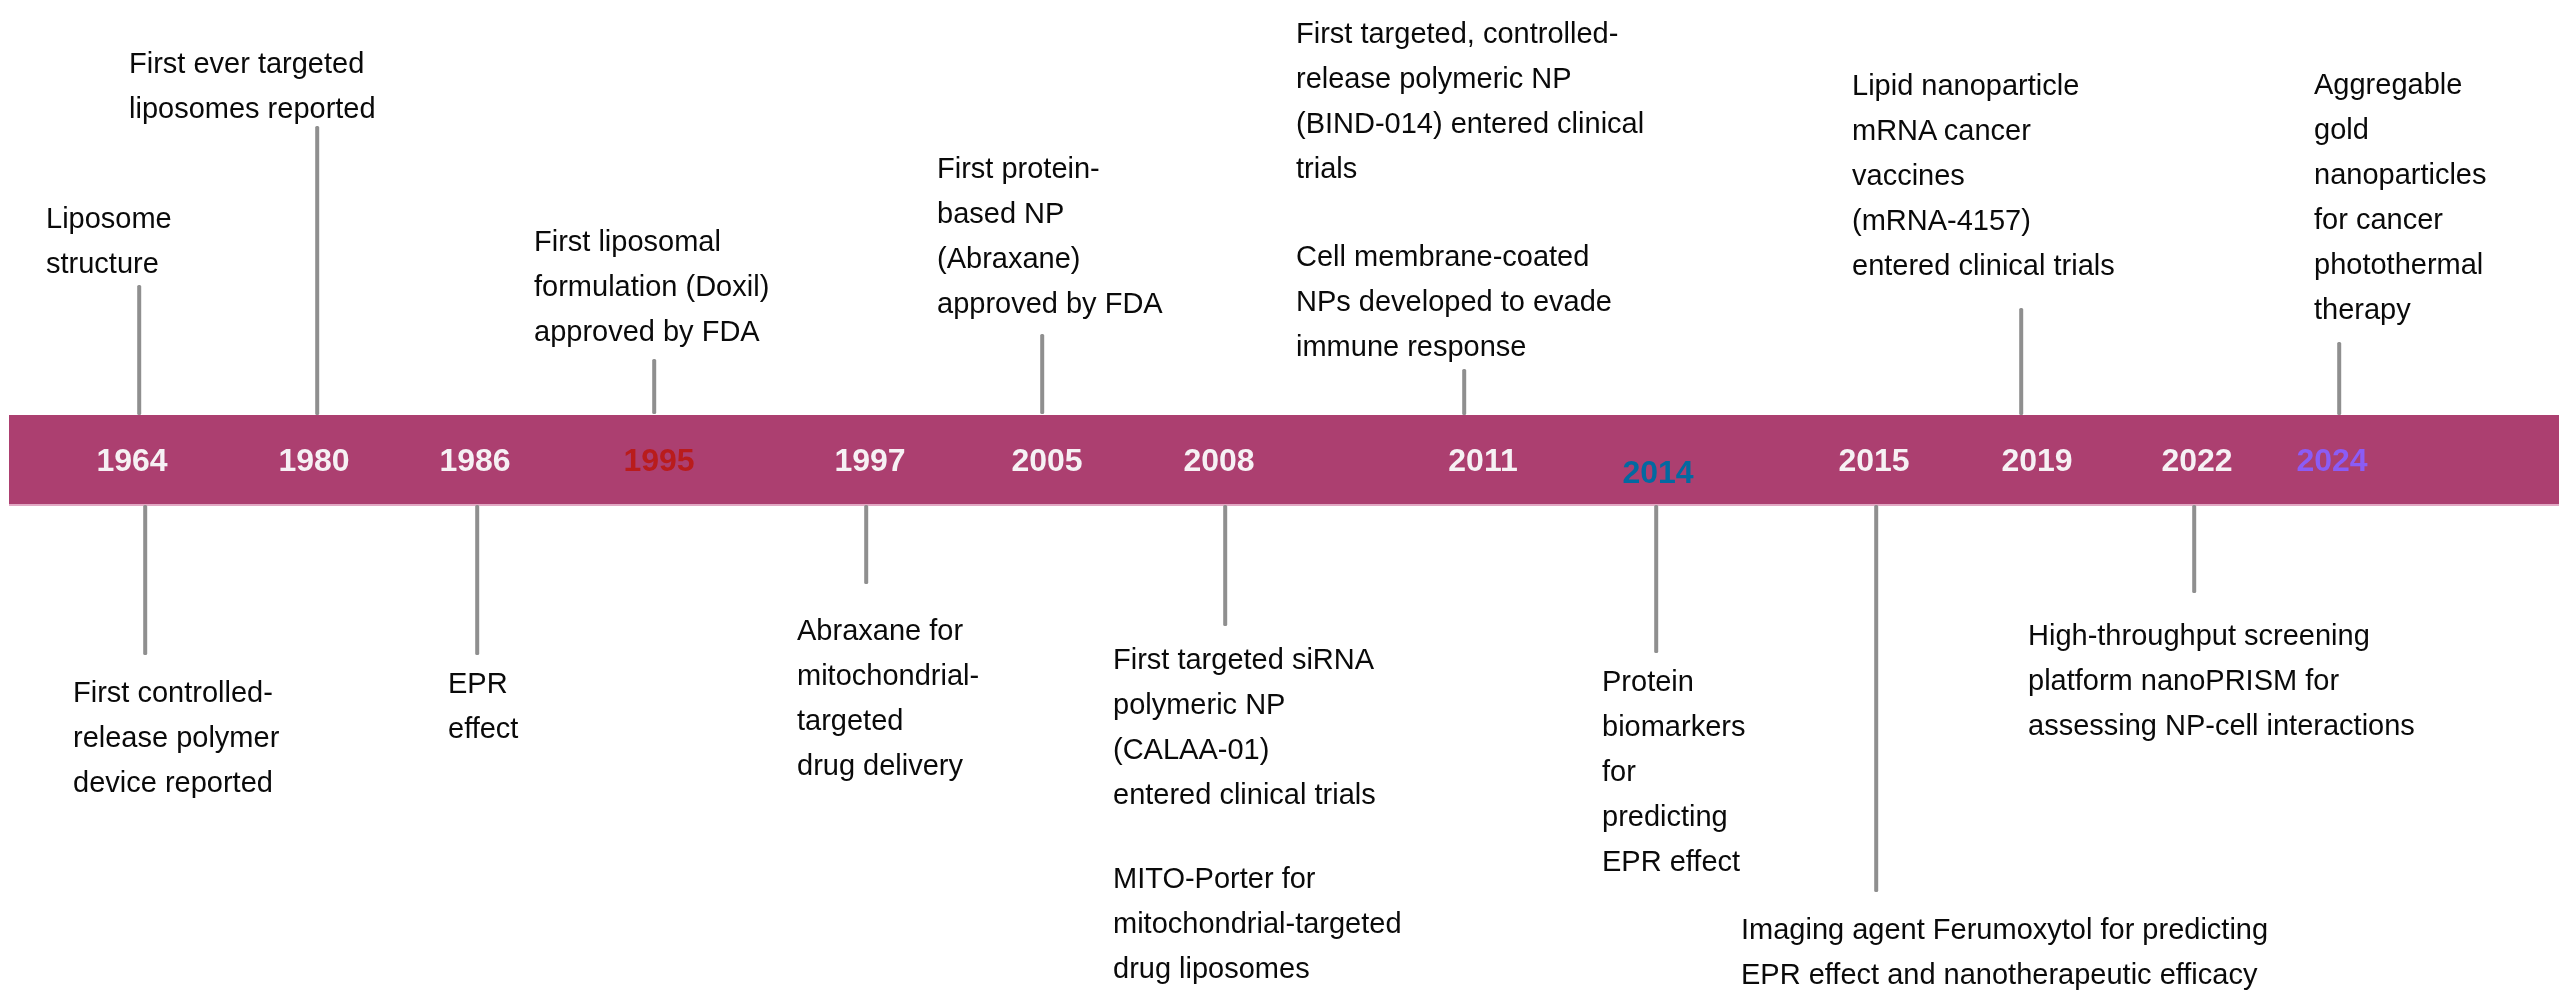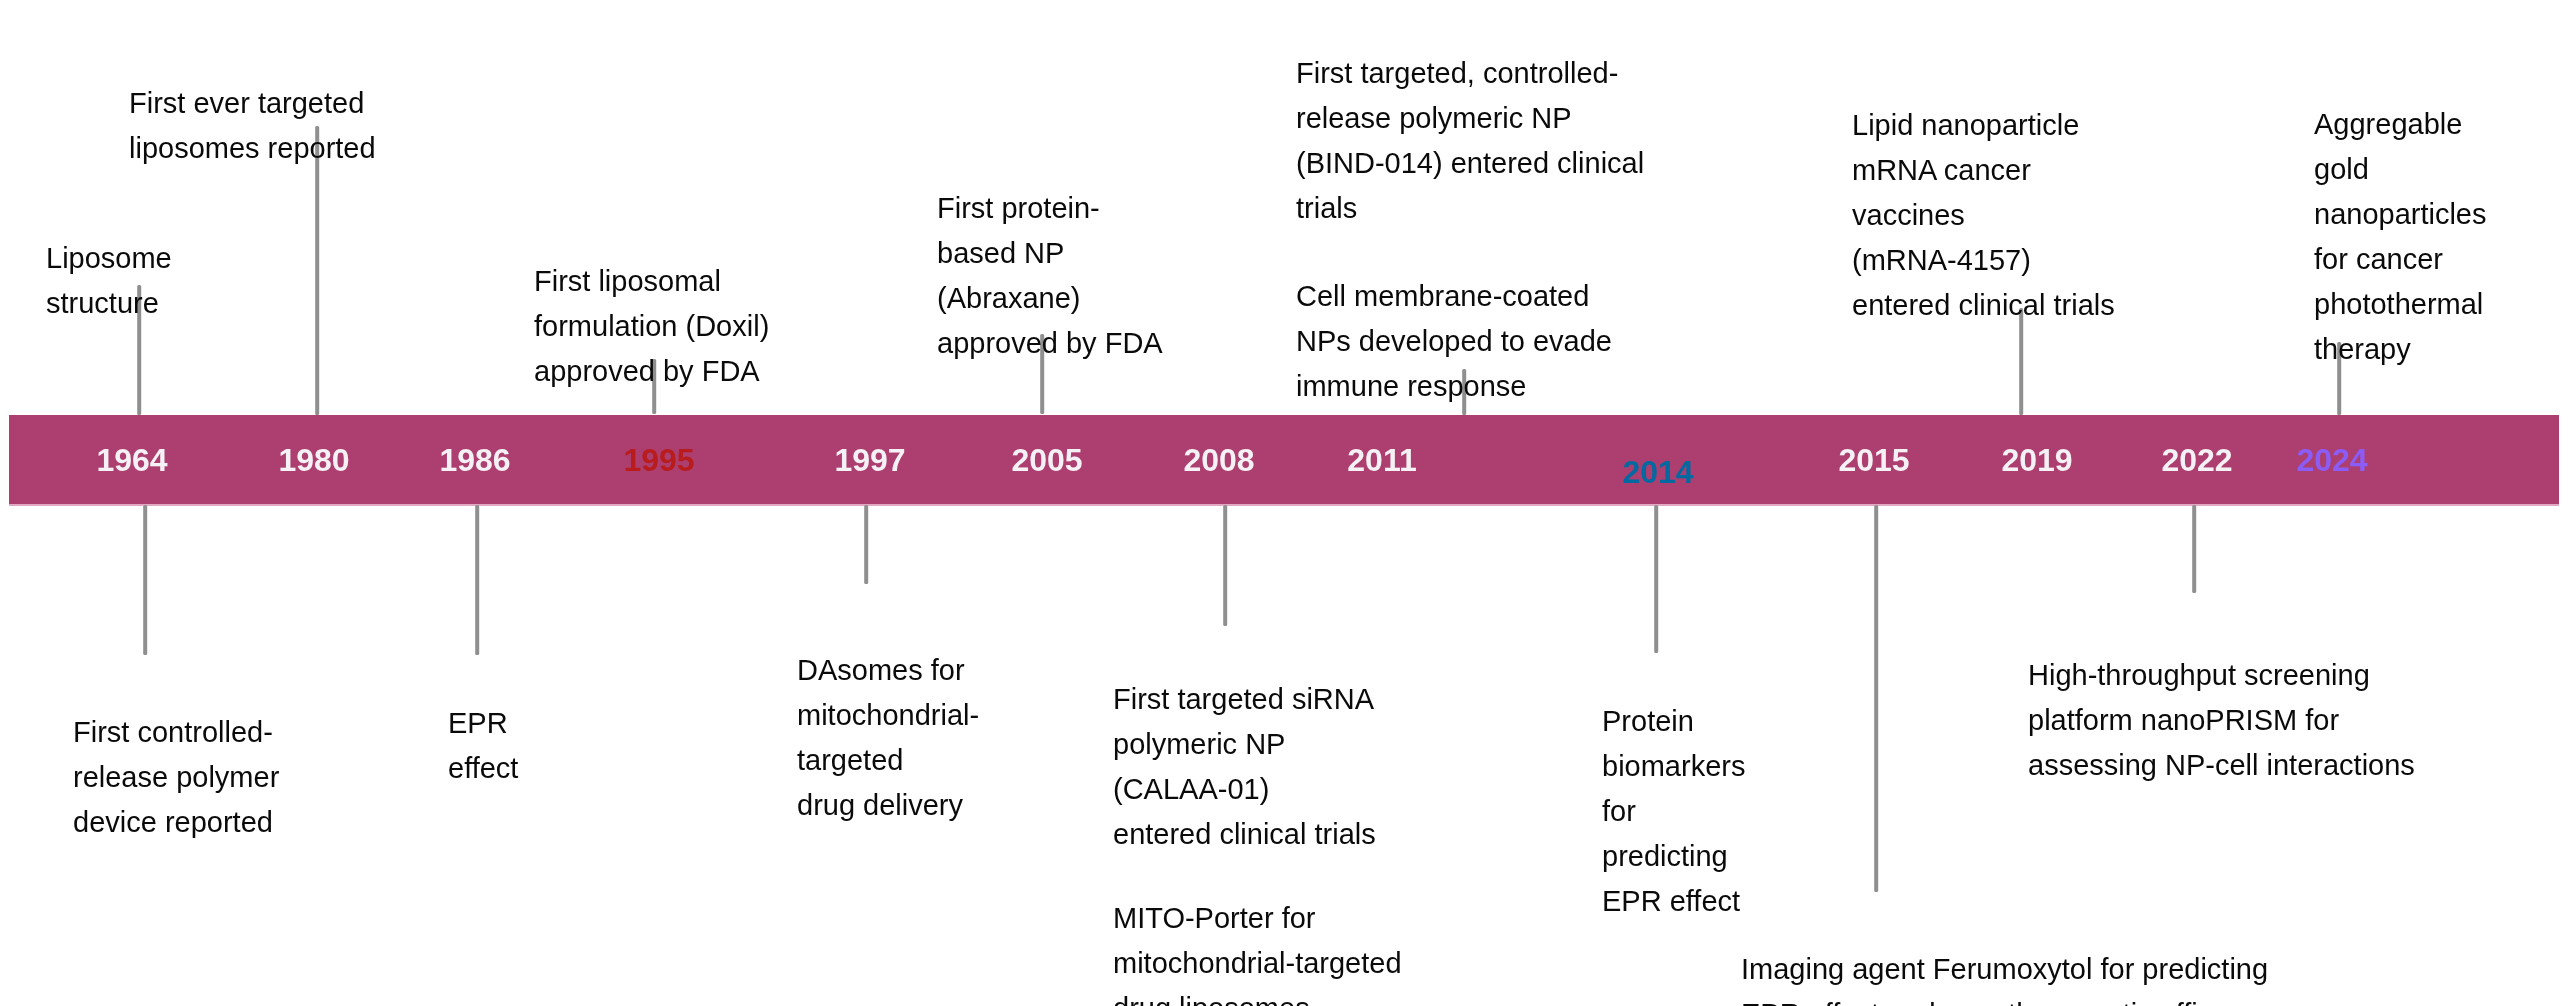--- a/index.html
+++ b/index.html
@@ -39,21 +39,20 @@
     width: 3.6px;
     transform: translateX(-50%);
     border-radius: 1.5px;
   }
   .evlabel {
     position: absolute;
     font-size: 29px;
     line-height: 45px;
     color: #0a0a0a;
     white-space: pre-line;
-    margin-top: 40px;
   }
 </style>
 </head>
 <body>
 
 <div id="canvas">
   <div class="bar" style="background: rgb(172, 63, 112);"></div>
   <div id="events">
       <div class="year" style="left: 132px; color: rgb(246, 241, 244);">1964</div>
       <div class="connector" style="left: 139px; top: 285px; height: 130px; background: rgb(143, 143, 143);"></div>
@@ -71,40 +70,40 @@
       <div class="connector" style="left: 477px; top: 505px; height: 150px; background: rgb(143, 143, 143);"></div>
       <div class="evlabel" style="left: 448px; top: 661px; color: rgb(10, 10, 10);">EPR
 effect</div>
       <div class="year" style="left: 659px; color: #b91c1c;">1995</div>
       <div class="connector" style="left: 654px; top: 359px; height: 55px; background: rgb(143, 143, 143);"></div>
       <div class="evlabel" style="left: 534px; top: 219px; color: rgb(10, 10, 10);">First liposomal
 formulation (Doxil)
 approved by FDA</div>
       <div class="year" style="left: 870px; color: rgb(246, 241, 244);">1997</div>
       <div class="connector" style="left: 866px; top: 505px; height: 79px; background: rgb(143, 143, 143);"></div>
-      <div class="evlabel" style="left: 797px; top: 608px; color: rgb(10, 10, 10);">DAsomes for
+      <div class="evlabel" style="left: 797px; top: 608px; color: rgb(10, 10, 10);">Abraxane for
 mitochondrial-
 targeted
 drug delivery</div>
       <div class="year" style="left: 1047px; color: rgb(246, 241, 244);">2005</div>
       <div class="connector" style="left: 1042px; top: 334px; height: 80px; background: rgb(143, 143, 143);"></div>
       <div class="evlabel" style="left: 937px; top: 146px; color: rgb(10, 10, 10);">First protein-
 based NP
 (Abraxane)
 approved by FDA</div>
       <div class="year" style="left: 1219px; color: rgb(246, 241, 244);">2008</div>
       <div class="connector" style="left: 1225px; top: 505px; height: 121px; background: rgb(143, 143, 143);"></div>
       <div class="evlabel" style="left: 1113px; top: 637px; color: rgb(10, 10, 10);">First targeted siRNA
 polymeric NP
 (CALAA-01)
 entered clinical trials</div>
       <div class="evlabel" style="left: 1113px; top: 856px; color: rgb(10, 10, 10);">MITO-Porter for
 mitochondrial-targeted
 drug liposomes</div>
-      <div class="year" style="left: 1382px; color: rgb(246, 241, 244);">2011</div>
+      <div class="year" style="left: 1483px; color: rgb(246, 241, 244);">2011</div>
       <div class="connector" style="left: 1464px; top: 369px; height: 46px; background: rgb(143, 143, 143);"></div>
       <div class="evlabel" style="left: 1296px; top: 11px; color: rgb(10, 10, 10);">First targeted, controlled-
 release polymeric NP
 (BIND-014) entered clinical
 trials</div>
       <div class="evlabel" style="left: 1296px; top: 234px; color: rgb(10, 10, 10);">Cell membrane-coated
 NPs developed to evade
 immune response</div>
       <div class="year" style="left: 1658px; color: #0369a1; margin-top: 12px;">2014</div>
       <div class="connector" style="left: 1656px; top: 505px; height: 148px; background: rgb(143, 143, 143);"></div>

